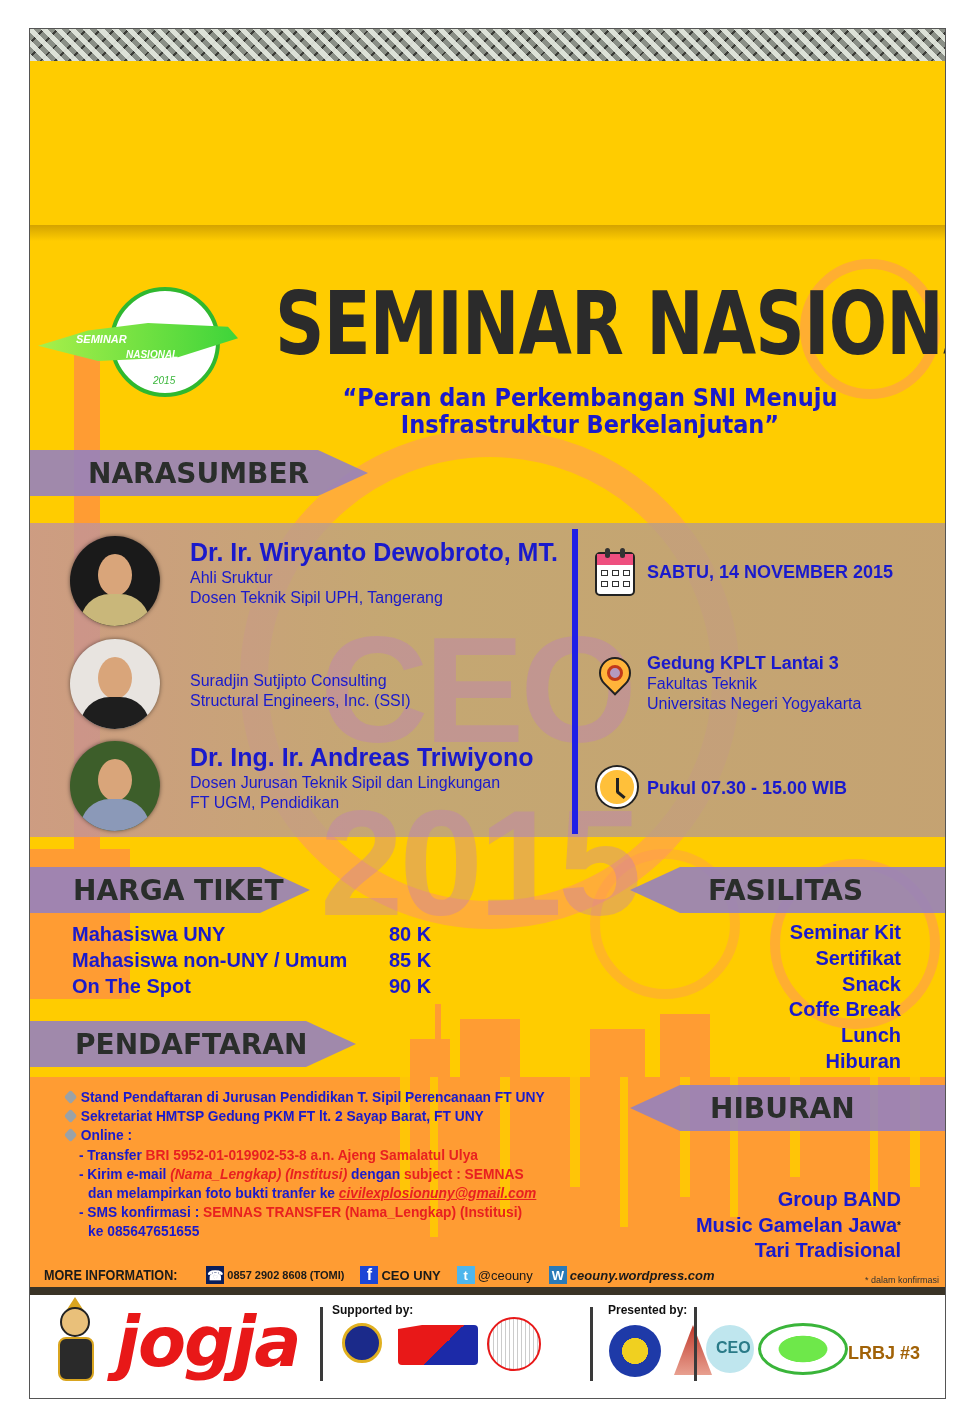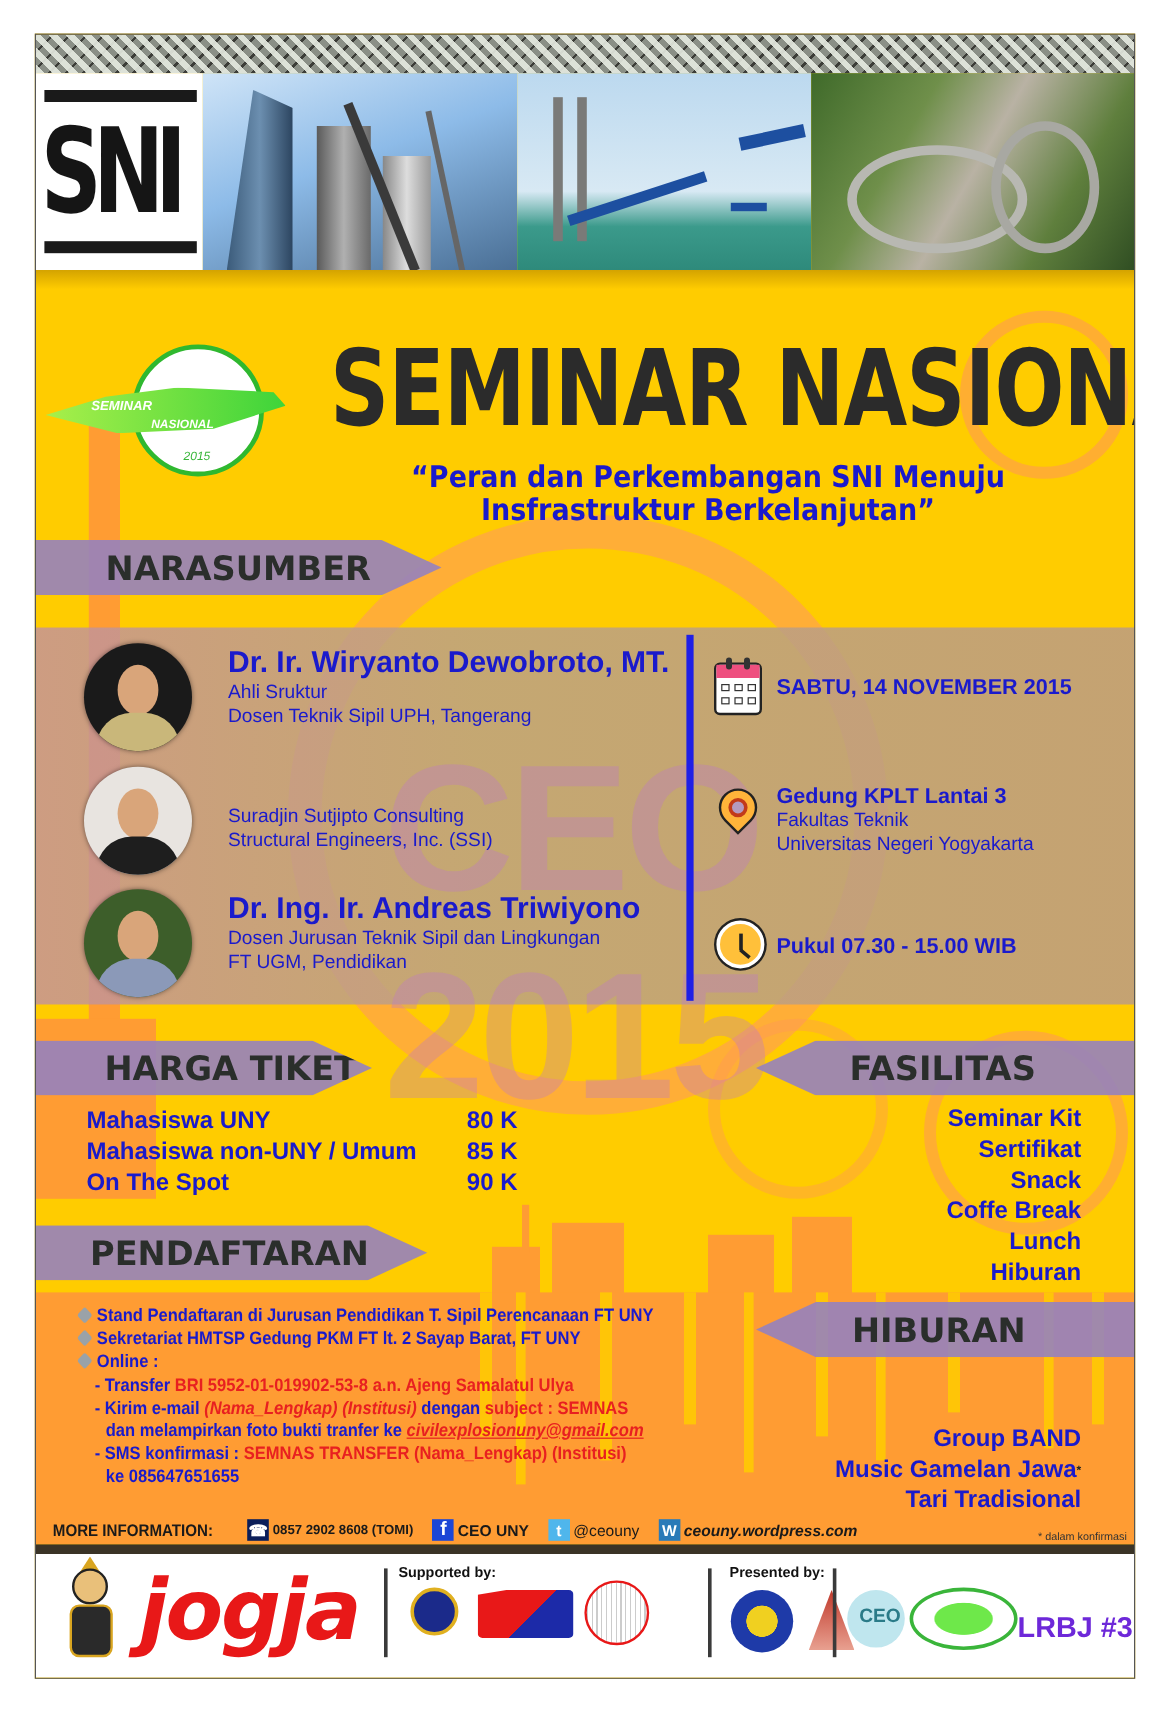--- a/index.html
+++ b/index.html
@@ -122,45 +122,20 @@
   .f-label { position: absolute; top: 8px; font-weight: bold; font-size: 12px; color: #111; }
   .f-logo { position: absolute; border-radius: 50%; }
 </style>
 </head>
 <body>
 
 <div class="poster">
 
   <div class="batik"></div>
 
-  <div class="photos">
-    <div class="sni-logo">
-      <div class="bar top"></div>
-      <div class="txt">SNI</div>
-      <div class="bar bot"></div>
-    </div>
-    <div class="photo p1">
-      <div class="bldg" style="left:20px;width:55px;height:150px;clip-path:polygon(40% 0,100% 10%,100% 100%,0 100%);"></div>
-      <div class="bldg" style="left:95px;width:45px;height:120px;background:linear-gradient(90deg,#5a5a5a,#b0b0b0,#6a6a6a);"></div>
-      <div class="bldg" style="left:150px;width:40px;height:95px;background:linear-gradient(90deg,#888,#ddd,#999);"></div>
-      <div class="crane" style="left:145px;top:20px;width:8px;height:150px;transform:rotate(-22deg);"></div>
-      <div class="crane" style="left:200px;top:30px;width:5px;height:140px;transform:rotate(-12deg);background:#666;"></div>
-    </div>
-    <div class="photo p2">
-      <div class="tower" style="left:30px;top:20px;width:8px;height:120px;"></div>
-      <div class="tower" style="left:50px;top:20px;width:8px;height:120px;"></div>
-      <div class="deck" style="left:40px;top:100px;width:120px;height:9px;transform:rotate(-18deg);"></div>
-      <div class="deck" style="left:185px;top:48px;width:55px;height:11px;transform:rotate(-12deg);"></div>
-      <div class="deck" style="left:178px;top:108px;width:30px;height:7px;"></div>
-    </div>
-    <div class="photo p3">
-      <div class="road" style="left:30px;top:60px;width:150px;height:90px;"></div>
-      <div class="road" style="left:150px;top:40px;width:90px;height:110px;border-color:#a8a8a2;"></div>
-    </div>
-  </div>
 
   <div class="yellow-band"></div>
 
   <div class="tower-deco"></div>
   <div class="orange-left"></div>
   <div class="ceo-circle"></div>
   <div class="swirl" style="left:770px;top:230px;width:140px;height:140px;"></div>
   <div class="swirl" style="left:740px;top:830px;width:170px;height:170px;"></div>
   <div class="swirl" style="left:560px;top:820px;width:150px;height:150px;border-color:rgba(255,150,90,0.4);"></div>
 
@@ -261,21 +236,21 @@
 
   <div class="info-item" style="top:738px;">
     <div class="icon-clock">
         <div class="h"></div>
         <div class="m"></div>
       </div>
     <div class="info-title" style="top:11px;">Pukul 07.30 - 15.00 WIB</div>
   </div>
 
   <div class="sec-head right-arrow" style="left:0;top:838px;width:280px;">
-    <span class="lbl" style="padding-left:57px;">HARGA TIKET</span>
+    <span class="lbl" style="padding-left:43px;">HARGA TIKET</span>
   </div>
 
   <div class="price-row" style="top:894px;">
     <span class="lbl">Mahasiswa UNY</span>
     <span class="val">80 K</span>
   </div>
   <div class="price-row" style="top:920px;">
     <span class="lbl">Mahasiswa non-UNY / Umum</span>
     <span class="val">85 K</span>
   </div>
@@ -361,16 +336,16 @@
     <div class="f-label" style="left:578px;">Presented by:</div>
     <div class="f-logo" style="left:579px;top:30px;width:52px;height:52px;background:radial-gradient(circle,#f0d020 35%,#1e3aa8 36%);"></div>
     <div class="f-logo" style="left:644px;top:30px;width:38px;height:50px;border-radius:0;background:linear-gradient(180deg,#c0392b,#e8a090);clip-path:polygon(50% 0,100% 100%,0 100%);"></div>
 
     <div class="divider" style="left:662px;left:664px;"></div>
     <div class="f-logo" style="left:676px;top:30px;width:48px;height:48px;background:#bfe6ee;">
       <span style="position:absolute;left:10px;top:14px;font-weight:bold;font-size:16px;color:#2a7b88;">CEO</span>
     </div>
     <div class="f-logo" style="left:728px;top:28px;width:90px;height:52px;border:3px solid #3ab53a;background:radial-gradient(ellipse at center,#6ee84a 40%,#fff 42%);"></div>
     <div class="f-logo" style="left:818px;top:30px;width:70px;height:50px;border-radius:0;">
-      <span style="position:absolute;left:0;top:18px;font-weight:bold;font-size:24px;color:#6d28d9;white-space:nowrap;">LRBJ #3</span>
+      <span style="position:absolute;left:0;top:18px;font-weight:bold;font-size:18px;color:#a16207;white-space:nowrap;">LRBJ #3</span>
     </div>
   </div>
 </div>
 
 </body></html>

